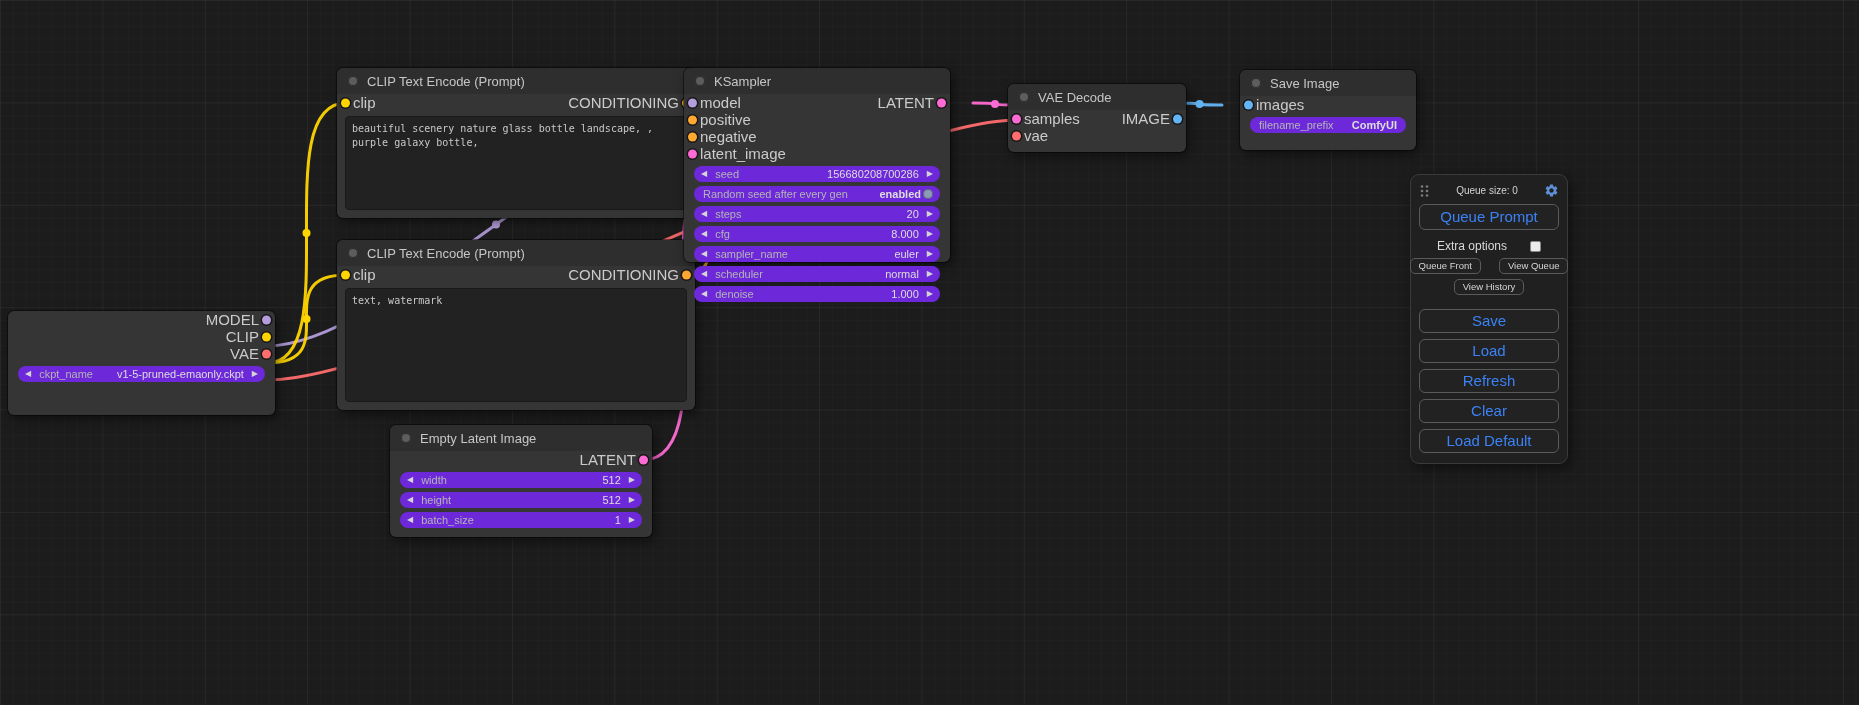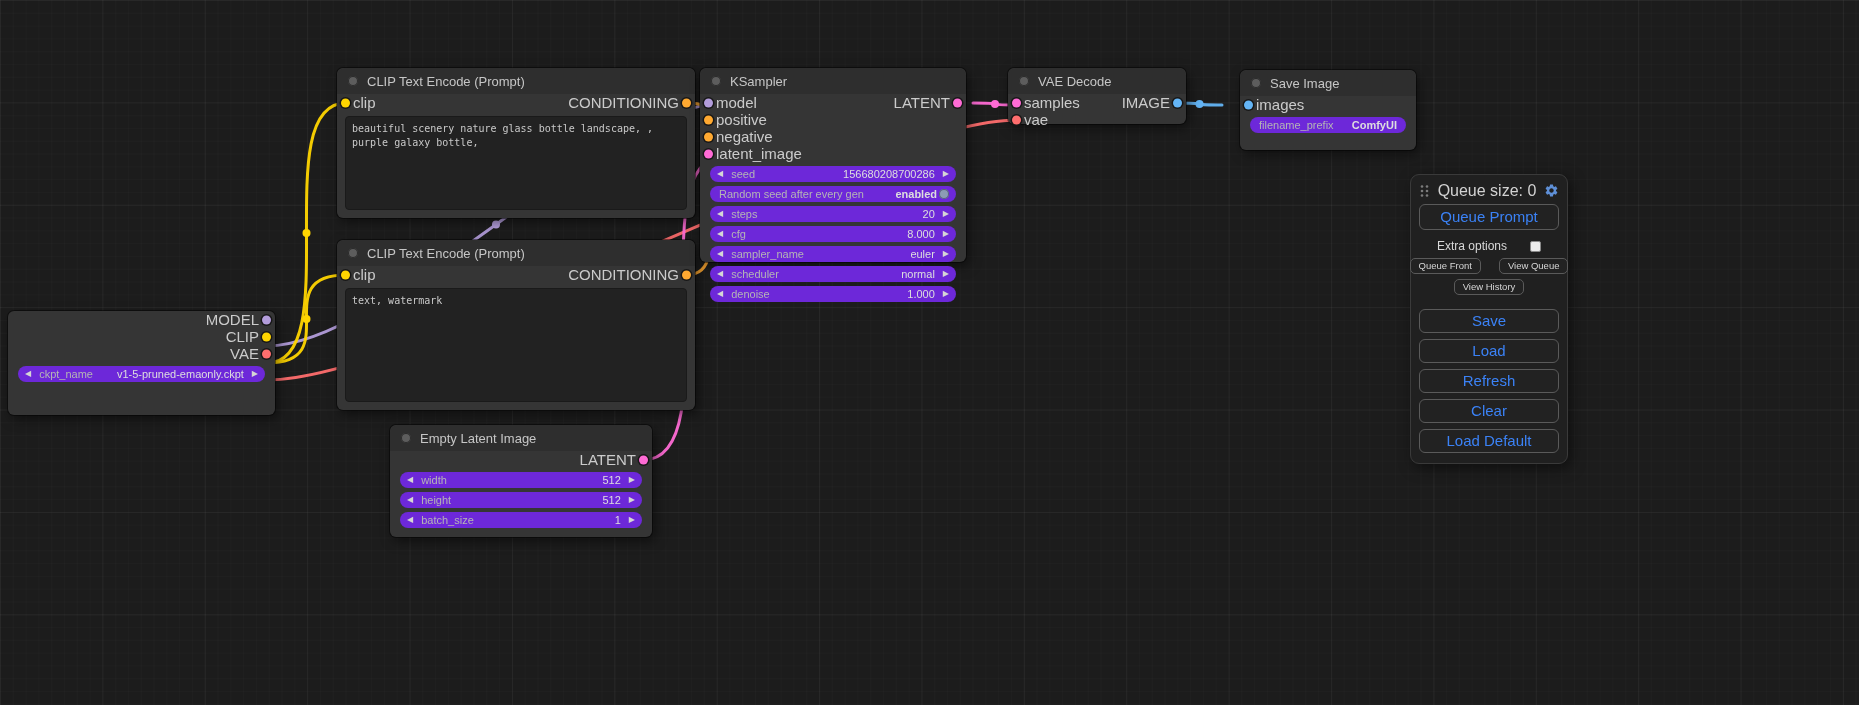--- a/index.html
+++ b/index.html
@@ -82,21 +82,21 @@
 
   
   .menu {
     position: absolute; left: 1410px; top: 174px; width: 158px; z-index: 3;
     background: #202020; border: 1px solid #3a3a3a; border-radius: 9px;
     padding: 7px 8px 10px; box-shadow: 3px 4px 14px rgba(0,0,0,.5);
   }
   .menu-header { display: flex; align-items: center; height: 17px; margin-bottom: 5px; }
   .drag-dots { width: 11px; height: 14px; flex: 0 0 auto; cursor: move; }
   .drag-dots circle { fill: #7b7b7b; }
-  .q-size { flex: 1; text-align: center; color: #d2d2d2; font-size: 16px; }
+  .q-size { flex: 1; text-align: center; color: #d2d2d2; font-size: 10px; }
   .gear { width: 15px; height: 15px; flex: 0 0 auto; cursor: pointer; }
   .gear path { fill: #5e8fd6; }
 
   .btn {
     display: block; width: 100%;
     background: #222; border: 1px solid #5a5a5a; border-radius: 6px;
     color: #3b82f6; font-size: 15px; font-family: inherit;
     padding: 2px 0 3px; margin-top: 6px; text-align: center; cursor: pointer;
   }
   .btn.queue { padding: 3px 0 4px; margin-top: 2px; }
@@ -213,21 +213,21 @@
       <span class="arr">▶</span>
     </div>
     <div class="widget">
       <span class="arr">◀</span>
       <span class="wl">batch_size</span>
       <span class="wv">1</span>
       <span class="arr">▶</span>
     </div>
   </div>
 
-  <div class="node" style="left:700px;top:68px;width:266px;height:194px">
+  <div class="node" style="left:684px;top:68px;width:266px;height:194px">
     <div class="node-title">
       <span class="title-dot"></span>
       <span class="title-text">KSampler</span>
     </div>
     <div class="row">
       <span class="port in c-model"></span>
       <span class="left">model</span>
       <span class="right">LATENT</span>
       <span class="port out c-latent"></span>
     </div>
@@ -279,21 +279,21 @@
       <span class="arr">▶</span>
     </div>
     <div class="widget">
       <span class="arr">◀</span>
       <span class="wl">denoise</span>
       <span class="wv">1.000</span>
       <span class="arr">▶</span>
     </div>
   </div>
 
-  <div class="node" style="left:1008px;top:68px;width:178px;height:56px">
+  <div class="node" style="left:1008px;top:84px;width:178px;height:68px">
     <div class="node-title">
       <span class="title-dot"></span>
       <span class="title-text">VAE Decode</span>
     </div>
     <div class="row">
       <span class="port in c-latent"></span>
       <span class="left">samples</span>
       <span class="right">IMAGE</span>
       <span class="port out c-image"></span>
     </div>

